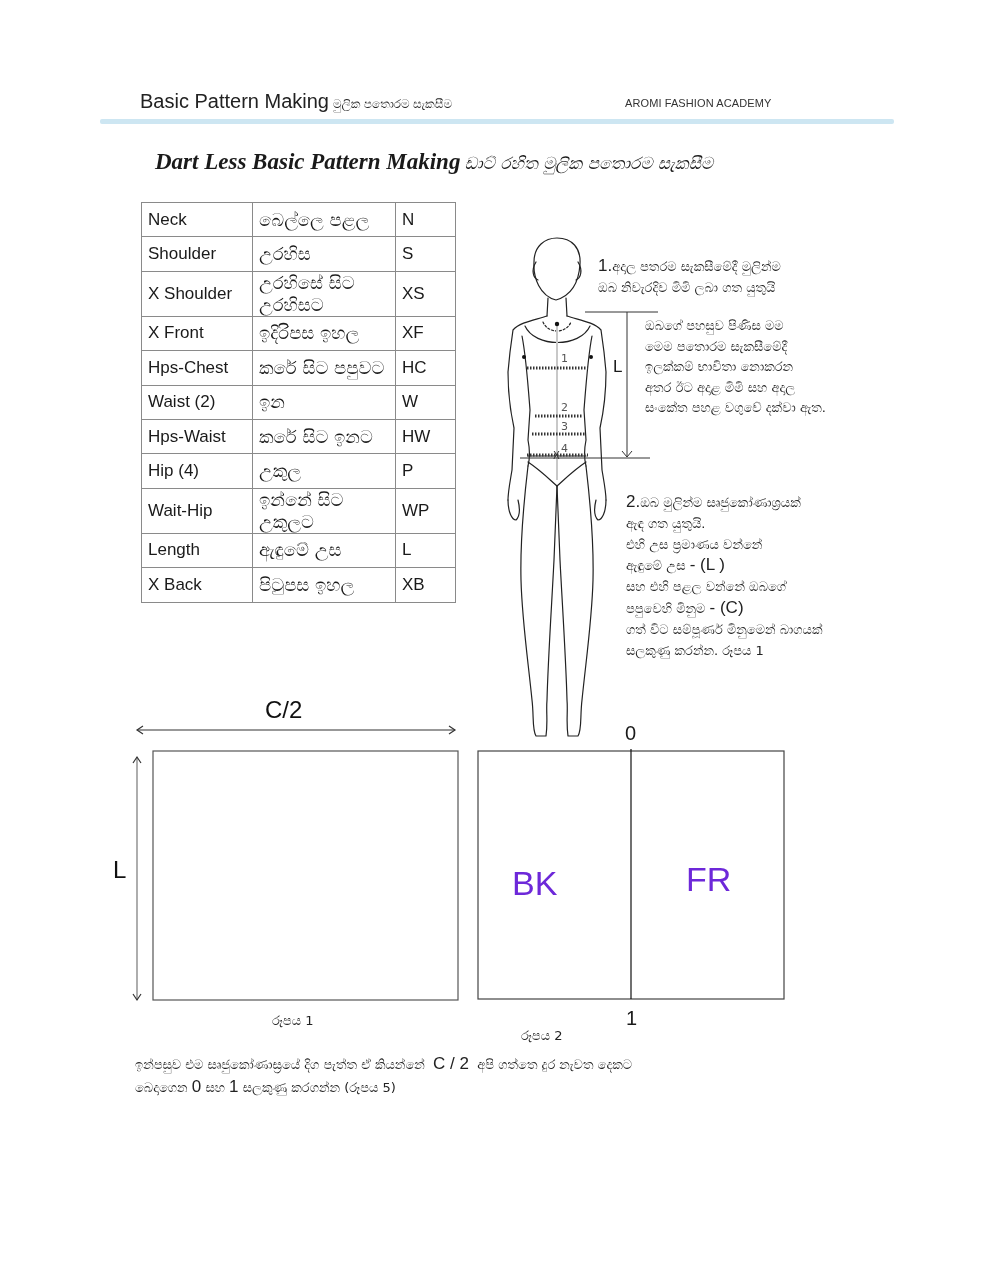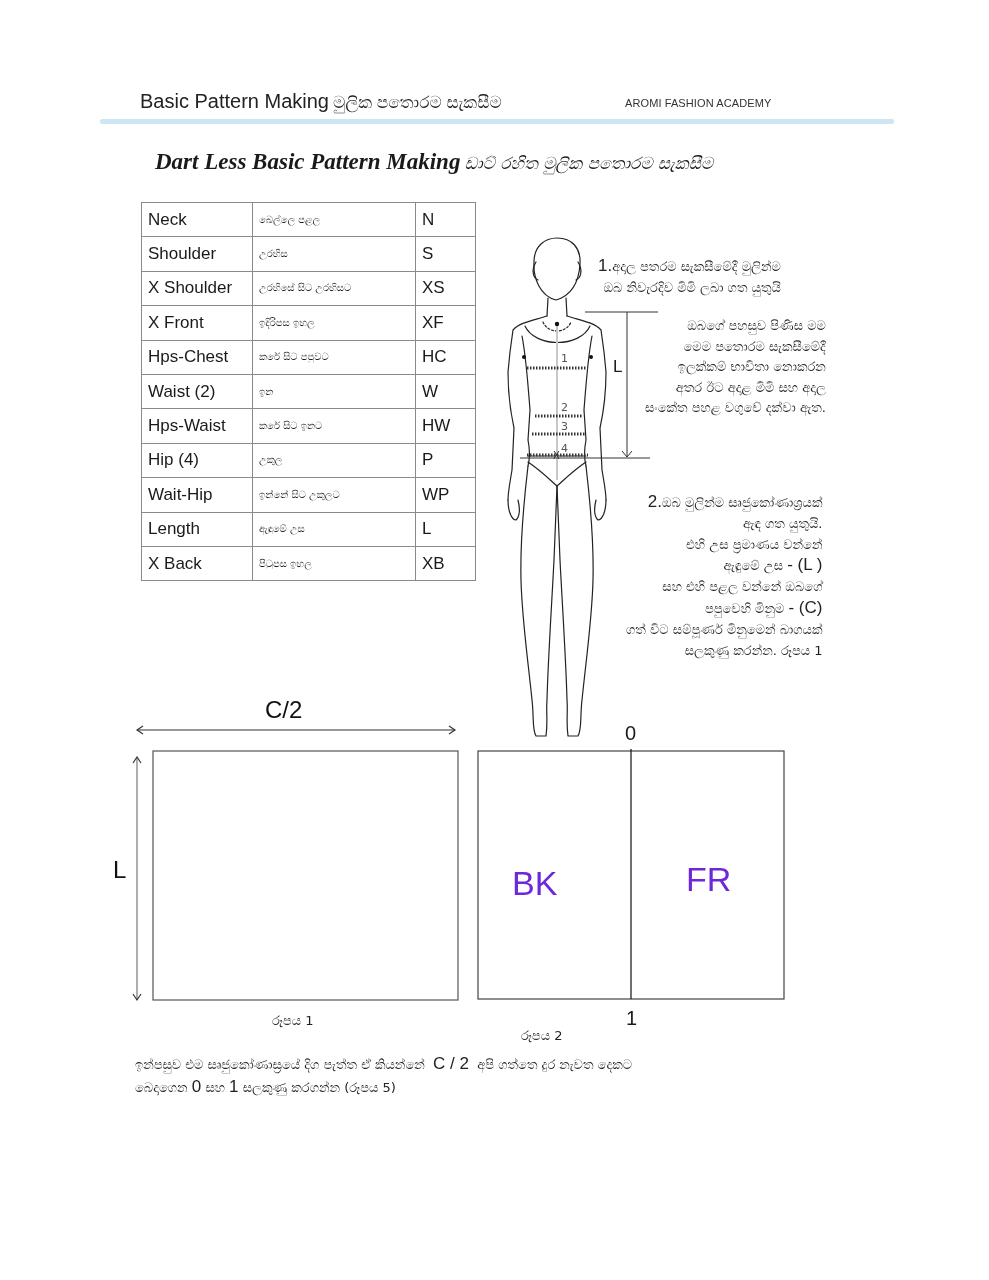--- a/index.html
+++ b/index.html
@@ -1,29 +1,29 @@
 <!DOCTYPE html>
 <html><head>
 <meta charset="utf-8">
 <style>
   html, body { margin: 0; padding: 0; background: #ffffff; }
   body { width: 989px; height: 1280px; position: relative; overflow: hidden; color: #1a1a1a; font-family: "Liberation Sans", sans-serif; }
   .abs { position: absolute; }
   .hdr-title { left: 140px; top: 90px; font-size: 20px; color: #222; white-space: nowrap; }
-  .hdr-title .si { font-size: 17px; margin-left: 4px; }
+  .hdr-title .si { font-size: 12px; margin-left: 4px; }
   .academy { left: 625px; top: 97px; font-size: 11px; color: #333; letter-spacing: 0.1px; }
   .rule { left: 100px; top: 119px; width: 794px; height: 5px; background: #cde6f2; border-radius: 2px; }
   .page-title { left: 155px; top: 149px; font-family: "Liberation Serif", serif; font-weight: bold; font-size: 23px; white-space: nowrap; font-style: italic; }
   .page-title .si { font-family: "DejaVu Sans", sans-serif; font-weight: normal; font-size: 17px; margin-left: 4px; }
   table.meas { left: 141px; top: 202px; border-collapse: collapse; font-size: 17px; }
   table.meas td { border: 1.5px solid #8a8a8a; height: 34.4px; padding: 0 6px; box-sizing: border-box; }
   table.meas td.c1 { width: 111px; margin-left: 24px; }
-  table.meas td.c2 { width: 163px; font-size: 10px; font-family: "DejaVu Sans", sans-serif; }
+  table.meas td.c2 { width: 143px; font-size: 18px; font-family: "DejaVu Sans", sans-serif; }
   table.meas td.c3 { width: 60px; }
-  .note { font-family: "DejaVu Sans", sans-serif; font-size: 13px; line-height: 20.5px; color: #222; white-space: nowrap; text-align: right; }
+  .note { font-family: "DejaVu Sans", sans-serif; font-size: 13px; line-height: 20.5px; color: #222; white-space: nowrap; }
   .note .lead { font-family: "Liberation Sans", sans-serif; font-size: 17px; }
   .note .lat { font-family: "Liberation Sans", sans-serif; font-size: 17px; }
   .n1 { left: 598px; top: 256px; }
   .n-mid { left: 645px; top: 316px; line-height: 20.5px; }
   .n2 { left: 626px; top: 492px; line-height: 20.8px; }
   .fig-label { font-family: "DejaVu Sans", sans-serif; font-size: 13px; color: #222; }
   .big { font-size: 24px; color: #111; }
   .bkfr { font-size: 34px; color: #6d28d9; }
   .bottom { left: 135px; top: 1053px; font-family: "DejaVu Sans", sans-serif; font-size: 13px; line-height: 22px; white-space: nowrap; color: #222; }
   .bottom .lat { font-family: "Liberation Sans", sans-serif; font-size: 17px; }

